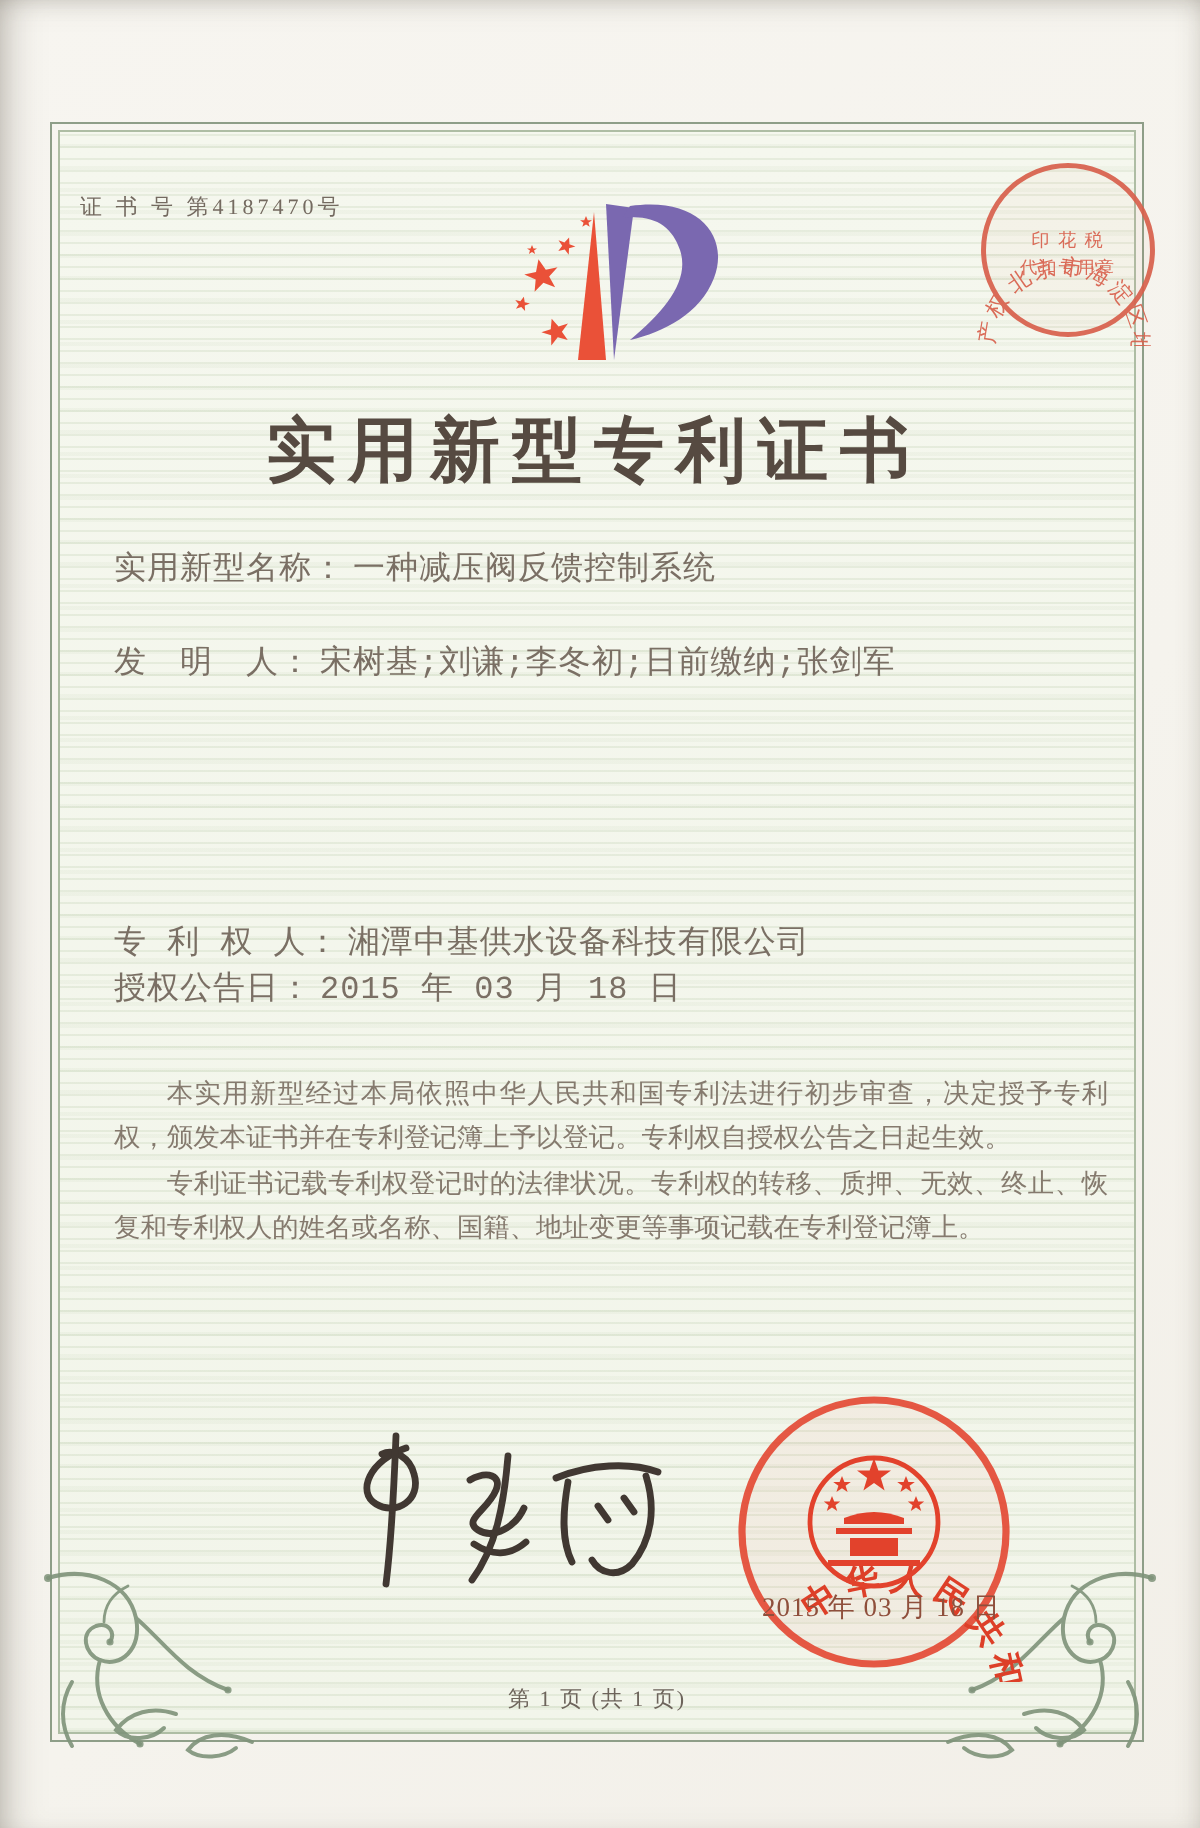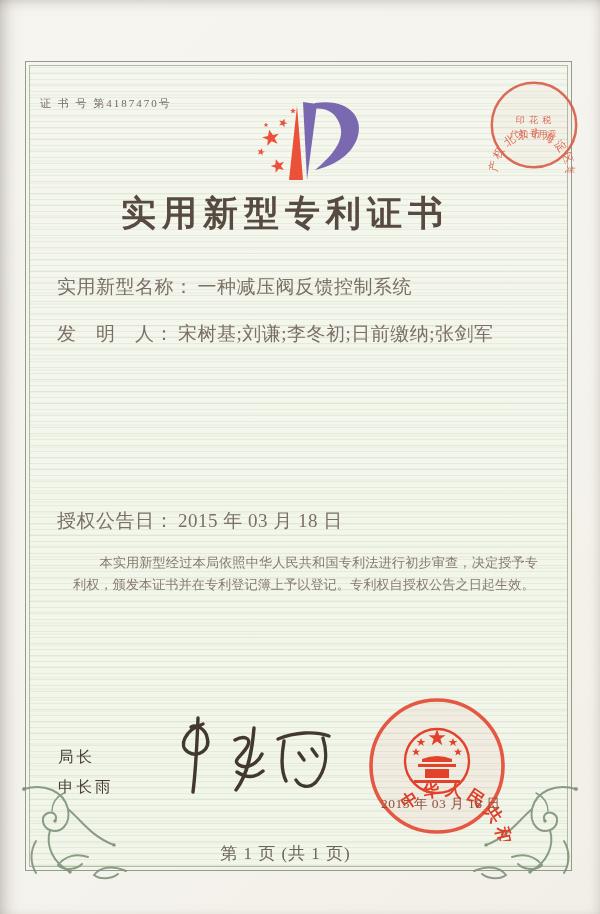--- a/index.html
+++ b/index.html
@@ -38,55 +38,56 @@
   .cert-no{
     position:absolute;left:40px;top:96px;
     font-size:11px;color:#746a60;letter-spacing:2px;
   }
   .logo{position:absolute;left:253px;top:92px;width:162px;height:92px;}
   .tax-stamp{position:absolute;left:486px;top:77px;width:96px;height:96px;opacity:.92;}
 
   .title{
     position:absolute;left:0;top:190px;width:564px;
     text-align:center;font-size:35px;font-weight:bold;
-    color:#564a41;letter-spacing:6px;text-indent:6px;margin:0;
+    color:#564a41;letter-spacing:6px;text-indent:6px;margin:12px;
   }
 
   
   .field{
     position:absolute;left:57px;width:500px;
-    font-size:19px;color:#7a6f64;letter-spacing:.5px;
+    font-size:16px;color:#7a6f64;letter-spacing:.5px;
     white-space:nowrap;
+    font-family:Liberation Mono, monospace;
   }
   .field .lbl{display:inline-block;}
   .field .val{margin-left:4px;}
 
   
   .body-text{
     position:absolute;left:57px;top:536px;width:497px;
     font-size:13.2px;line-height:22.4px;color:#857a6e;
     text-align:justify;
   }
-  .body-text p{margin:16px;text-indent:2em;}
+  .body-text p{margin:0;text-indent:2em;}
 
   
   .signer{
     position:absolute;left:58px;top:742px;
     font-size:15.5px;color:#453e35;letter-spacing:3px;
     line-height:30px;
   }
   .signature{position:absolute;left:165px;top:710px;width:180px;height:100px;}
   .authority-seal{position:absolute;left:362px;top:691px;width:150px;height:150px;}
   .seal-date{
     position:absolute;left:381px;top:795px;width:130px;
     font-size:13.5px;color:#8f4f3c;letter-spacing:.5px;white-space:nowrap;
   }
   .footer-page{
-    position:absolute;left:12px;top:842px;width:547px;
-    text-align:center;font-size:17px;color:#6d645b;letter-spacing:1px;
+    position:absolute;left:25px;top:842px;width:547px;
+    text-align:center;font-size:11px;color:#6d645b;letter-spacing:1px;
   }
 </style>
 </head>
 <body>
 
 <div class="photo">
 
   <div class="frame">
     <div class="frame-inner"></div>
   </div>
@@ -161,32 +162,32 @@
   </svg>
 
   <h1 class="title">实用新型专利证书</h1>
 
   <div class="field" style="top:274px">
     <span class="lbl">实用新型名称：</span><span class="val">一种减压阀反馈控制系统</span>
   </div>
   <div class="field" style="top:321px">
     <span class="lbl">发　明　人：</span><span class="val">宋树基;刘谦;李冬初;日前缴纳;张剑军</span>
   </div>
-  <div class="field" style="top:508px">
+  <div class="field" style="top:461px">
+    <span class="lbl">专 利 权 人：</span><span class="val">湘潭中基供水设备科技有限公司</span>
+  </div>
+  <div class="field" style="top:484px">
     <span class="lbl">授权公告日：</span><span class="val">2015 年 03 月 18 日</span>
   </div>
 
   <div class="body-text">
     <p>本实用新型经过本局依照中华人民共和国专利法进行初步审查，决定授予专利权，颁发本证书并在专利登记簿上予以登记。专利权自授权公告之日起生效。</p>
-  </div>
-
-  <div class="signer">
-    <div>局长</div>
-    <div>申长雨</div>
-  </div>
+    <p>专利证书记载专利权登记时的法律状况。专利权的转移、质押、无效、终止、恢复和专利权人的姓名或名称、国籍、地址变更等事项记载在专利登记簿上。</p>
+  </div>
+
 
   <svg class="signature" viewBox="0 0 180 100">
     <g fill="none" stroke="#413832" stroke-width="3.4" stroke-linecap="round" stroke-linejoin="round">
       <path d="M38,14 C20,20 13,36 23,42 C33,48 46,40 42,27 C40,19 32,14 26,17"></path>
       <path d="M33,8 C32,34 31,58 28,82"></path>
       <path d="M70,30 C79,25 86,28 83,35 C79,45 66,50 74,55 C82,60 93,53 97,44"></path>
       <path d="M89,18 C87,42 83,64 71,80"></path>
       <path d="M72,62 C81,68 90,68 98,61"></path>
       <path d="M113,29 C130,22 150,21 164,26"></path>
       <path d="M119,31 C116,48 116,61 121,71"></path>

